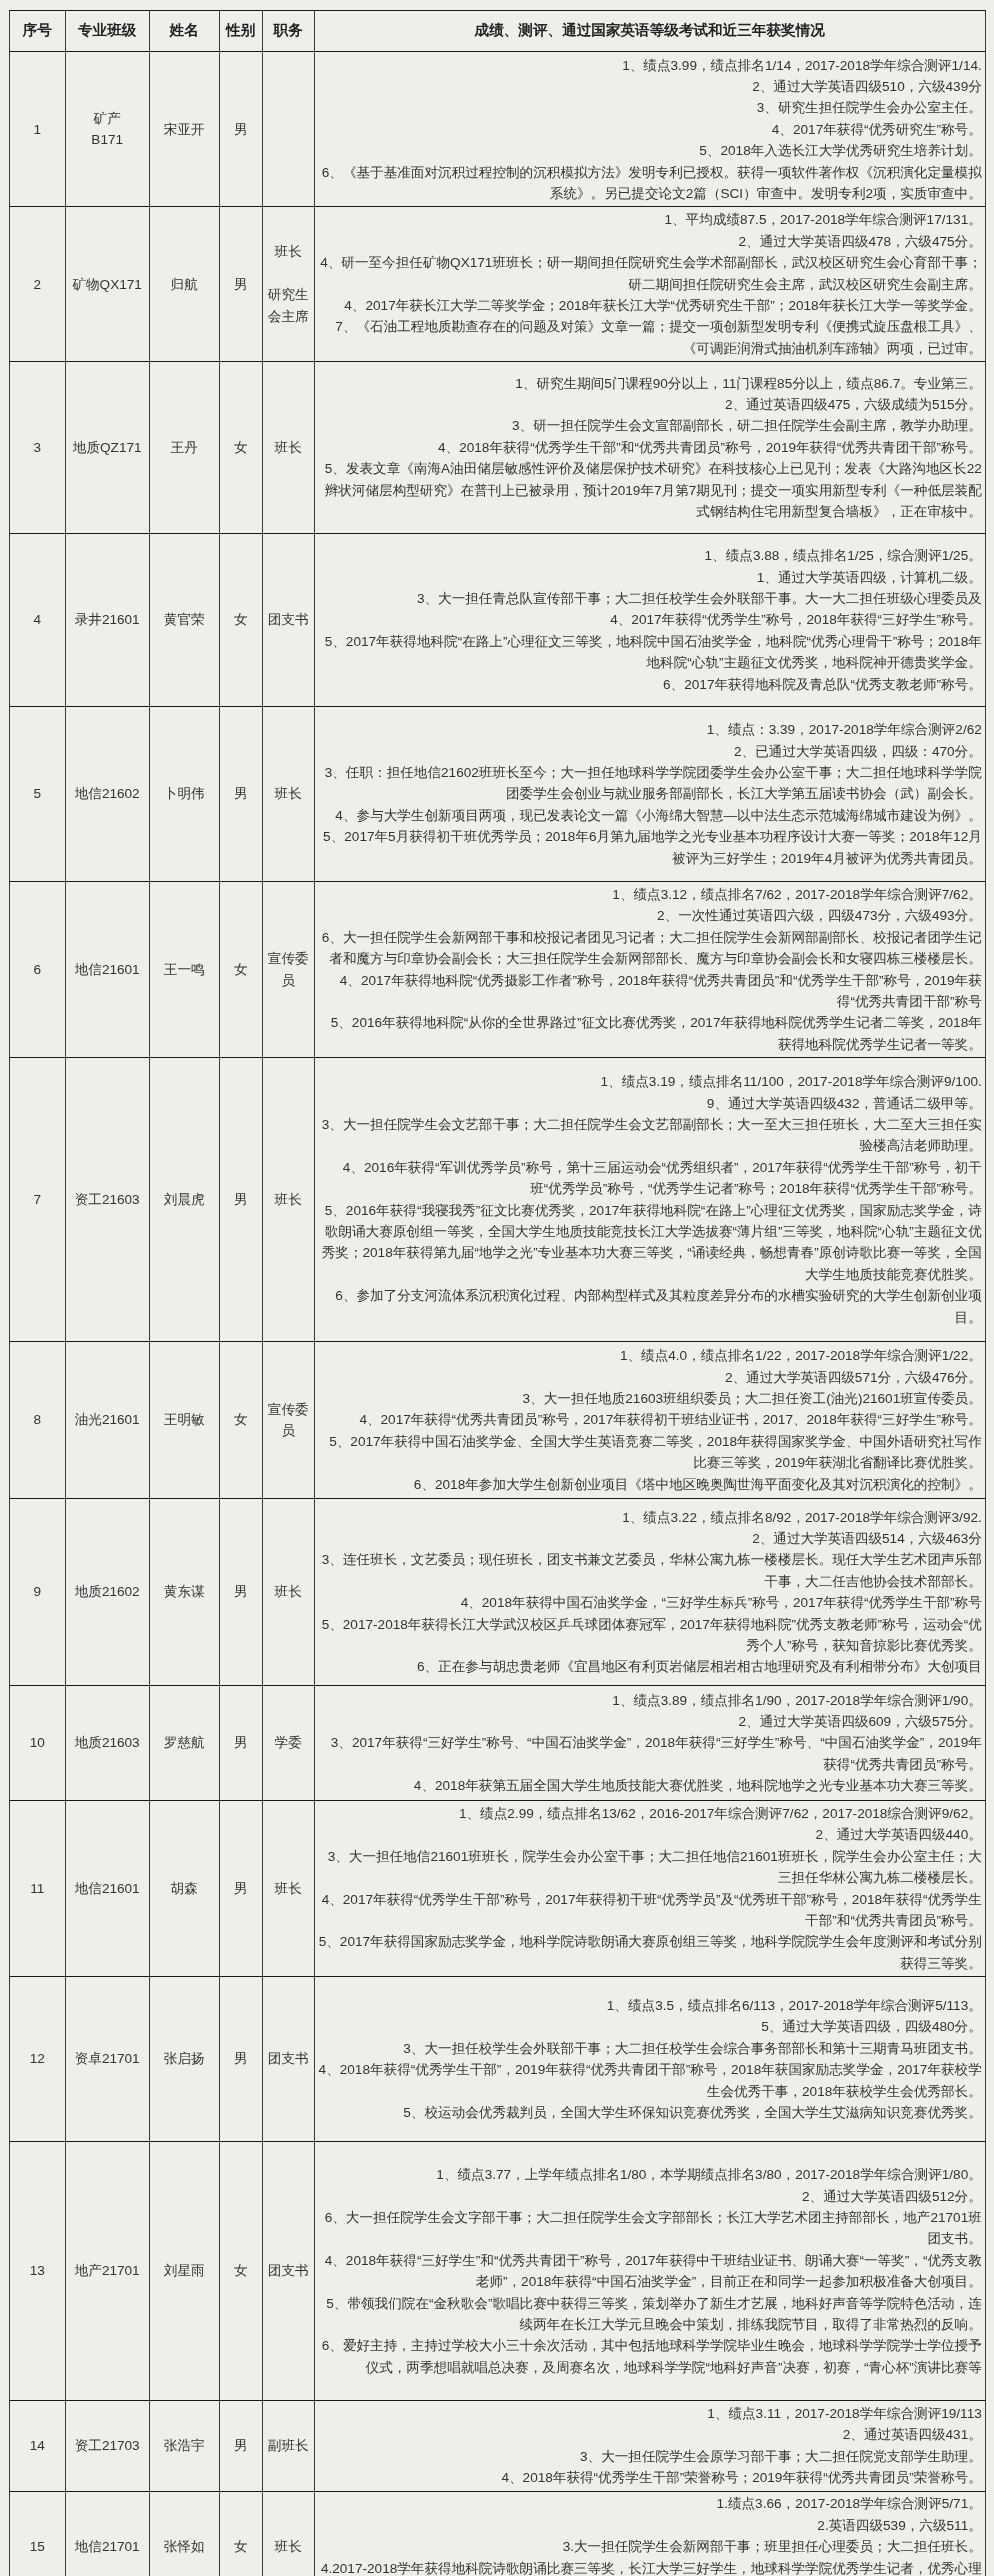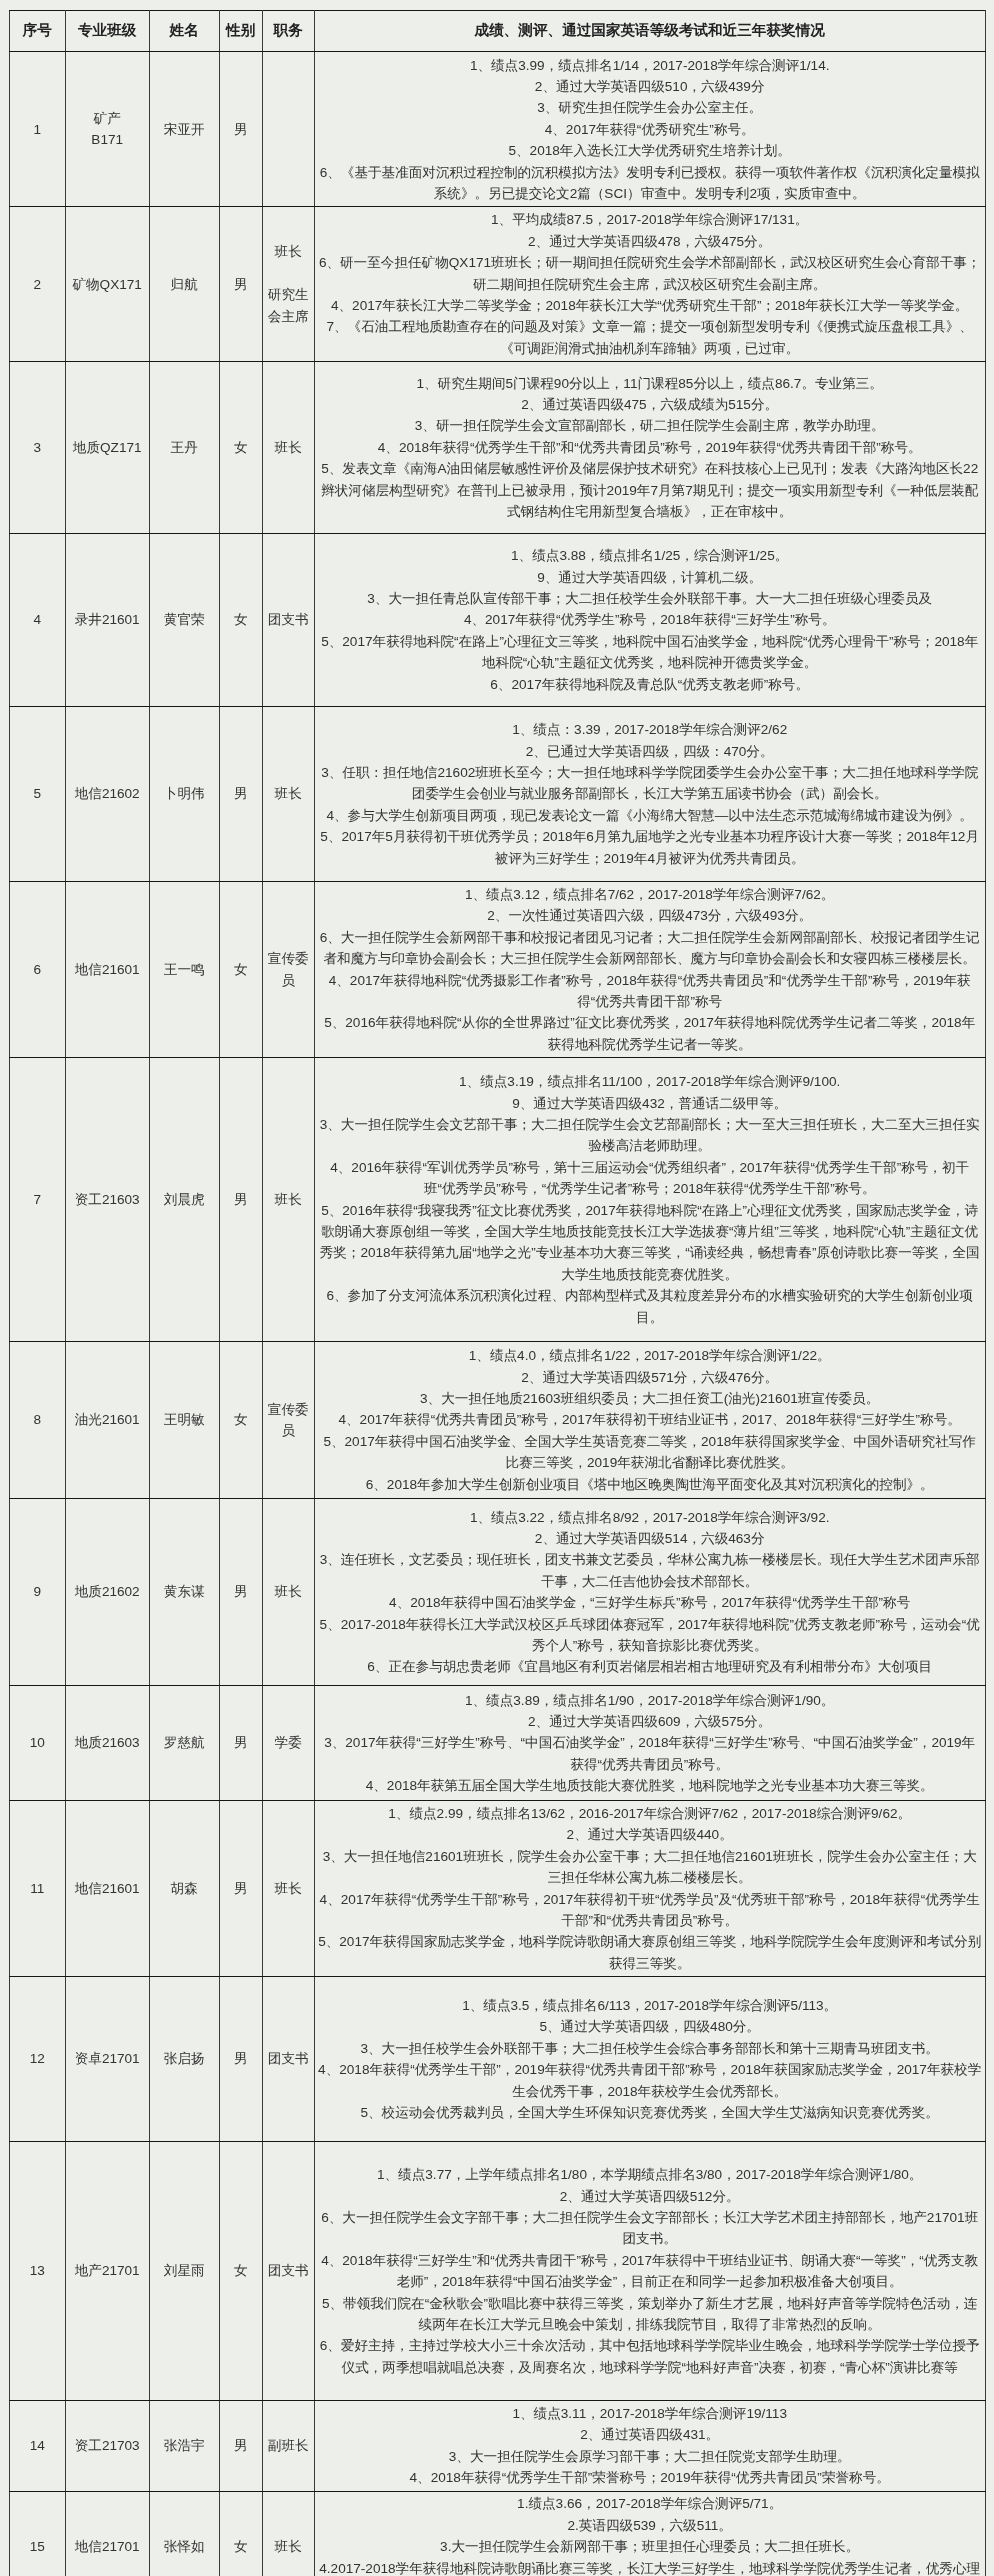--- a/index.html
+++ b/index.html
@@ -32,21 +32,21 @@
   table.awards th{
     font-weight:bold;
     color:#222;
     text-align:center;
     height:37px;
     font-size:14.6px;
   }
   .c-center{text-align:center;}
   .cell-pre{white-space:pre-line;}
   td.ach{
-    text-align:center;
+    text-align:right;
     padding:3.9px 7.8px 3.9px 5.8px;
   }
   .ach-line{margin:0;}
 </style>
 </head>
 <body>
 
 <div class="wrap">
   <table class="awards">
     <colgroup>
@@ -88,21 +88,21 @@
           <td class="c-center">2</td>
           <td class="c-center cell-pre">矿物QX171</td>
           <td class="c-center">归航</td>
           <td class="c-center">男</td>
           <td class="c-center cell-pre">班长
 
 研究生会主席</td>
           <td class="ach">
             <div class="ach-line">1、平均成绩87.5，2017-2018学年综合测评17/131。</div>
             <div class="ach-line">2、通过大学英语四级478，六级475分。</div>
-            <div class="ach-line">6、研一至今担任矿物QX171班班长；研一期间担任院研究生会学术部副部长，武汉校区研究生会心育部干事；研二期间担任院研究生会主席，武汉校区研究生会副主席。</div>
+            <div class="ach-line">4、研一至今担任矿物QX171班班长；研一期间担任院研究生会学术部副部长，武汉校区研究生会心育部干事；研二期间担任院研究生会主席，武汉校区研究生会副主席。</div>
             <div class="ach-line">4、2017年获长江大学二等奖学金；2018年获长江大学“优秀研究生干部”；2018年获长江大学一等奖学金。</div>
             <div class="ach-line">7、《石油工程地质勘查存在的问题及对策》文章一篇；提交一项创新型发明专利《便携式旋压盘根工具》、《可调距润滑式抽油机刹车蹄轴》两项，已过审。</div>
           </td>
         </tr>
         <tr style="height: 172px;">
           <td class="c-center">3</td>
           <td class="c-center cell-pre">地质QZ171</td>
           <td class="c-center">王丹</td>
           <td class="c-center">女</td>
           <td class="c-center cell-pre">班长</td>
@@ -115,21 +115,21 @@
           </td>
         </tr>
         <tr style="height: 173px;">
           <td class="c-center">4</td>
           <td class="c-center cell-pre">录井21601</td>
           <td class="c-center">黄官荣</td>
           <td class="c-center">女</td>
           <td class="c-center cell-pre">团支书</td>
           <td class="ach">
             <div class="ach-line">1、绩点3.88，绩点排名1/25，综合测评1/25。</div>
-            <div class="ach-line">9、通过大学英语四级，计算机二级。</div>
+            <div class="ach-line">1、通过大学英语四级，计算机二级。</div>
             <div class="ach-line">3、大一担任青总队宣传部干事；大二担任校学生会外联部干事。大一大二担任班级心理委员及</div>
             <div class="ach-line">4、2017年获得“优秀学生”称号，2018年获得“三好学生”称号。</div>
             <div class="ach-line">5、2017年获得地科院“在路上”心理征文三等奖，地科院中国石油奖学金，地科院“优秀心理骨干”称号；2018年地科院“心轨”主题征文优秀奖，地科院神开德贵奖学金。</div>
             <div class="ach-line">6、2017年获得地科院及青总队“优秀支教老师”称号。</div>
           </td>
         </tr>
         <tr style="height: 175px;">
           <td class="c-center">5</td>
           <td class="c-center cell-pre">地信21602</td>
           <td class="c-center">卜明伟</td>

